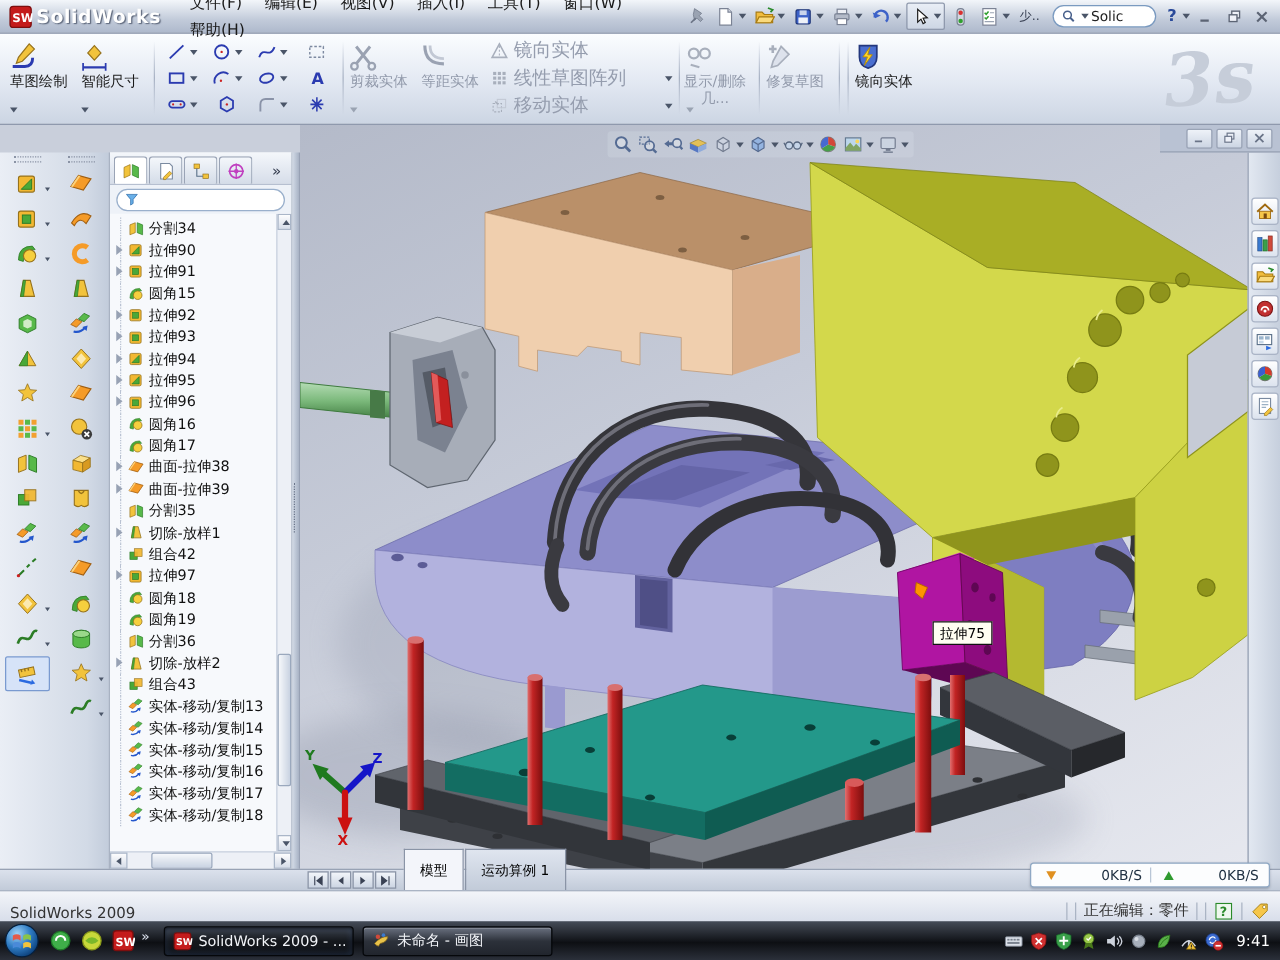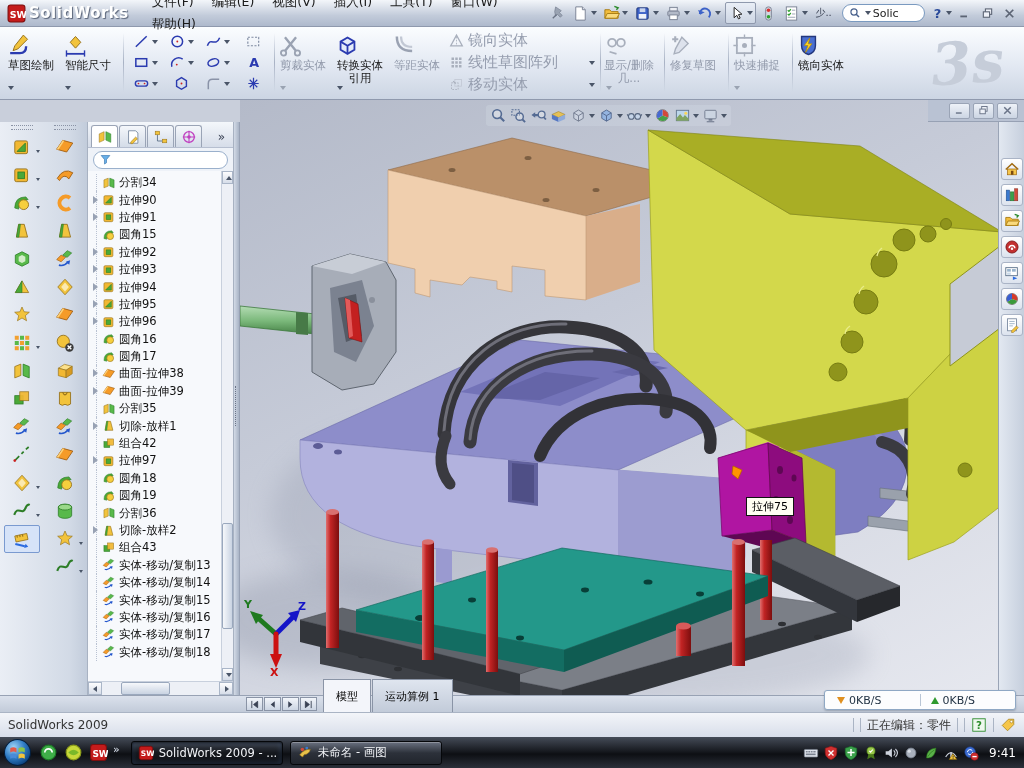--- a/index.html
+++ b/index.html
@@ -118,24 +118,24 @@
   .dnavbtn .gi{width:9px;height:9px}
   .dtab{height:16px;padding:16px 12px;border:1px solid #8a94a6;border-bottom:none;background:linear-gradient(#dfe5ef,#c2cbd9);display:flex;align-items:center;margin-right:1px;white-space:nowrap}
   .dtab.active{background:#f3f5fa}
 
   
   #netoverlay{position:absolute;right:8px;top:690px;width:192px;height:20px;background:#fcfdfe;border:1px solid #8fa8c4;border-radius:3px;display:flex;align-items:center;font-size:11px;color:#234;z-index:35;box-shadow:0 1px 2px rgba(20,30,50,.25);padding:0 8px}
   #netoverlay .arrow{width:0;height:0;margin:0 4px}
   #netoverlay .down{border-left:4px solid transparent;border-right:4px solid transparent;border-top:7px solid #e09020}
   #netoverlay .up{border-left:4px solid transparent;border-right:4px solid transparent;border-bottom:7px solid #2f9a2f}
   #netoverlay .nsep{width:1px;height:12px;background:#b9c6d6;margin:0 6px}
-  #netoverlay .nval{flex:1;}
+  #netoverlay .nval{flex:1;text-align:right}
 
   
-  #statusbar{position:absolute;left:0;top:712px;width:1024px;height:25px;background:linear-gradient(#f3f5f9,#d8deea);border-top:1px solid #aab4c4;display:flex;align-items:center;font-size:12px;color:#333;padding:0 8px;z-index:20}
+  #statusbar{position:absolute;left:0;top:712px;width:1024px;height:25px;background:linear-gradient(#f3f5f9,#d8deea);border-top:1px solid #aab4c4;display:flex;align-items:flex-end;font-size:12px;color:#333;padding:0 8px;z-index:20}
   #statusright{margin-left:auto;display:flex;align-items:center;gap:6px}
   .ssep{width:1px;height:14px;background:#aab4c4}
   #statusright .gi{width:16px;height:16px}
 
   
   #taskbar{position:absolute;left:0;top:737px;width:1024px;height:31px;background:linear-gradient(#454c58,#181b21 45%,#0d0f13 55%,#2b303a);display:flex;align-items:center;z-index:40}
   #startorb{width:29px;height:29px;margin:0 4px 0 3px;flex:none}
   .qlicon{width:19px;height:19px;margin:0 3px;flex:none}
   #qlchev{color:#dfe6f2;font-size:11px;margin:0 4px 6px 2px}
   .tbtn{width:152px;height:24px;margin-left:7px;border-radius:3px;border:1px solid #05070a;display:flex;align-items:center;color:#f2f4f8;font-size:11.5px;padding:0 6px;gap:5px;white-space:nowrap;overflow:hidden;background:linear-gradient(#6a7180,#2c313a 50%,#21252d);box-shadow:inset 0 1px 0 rgba(255,255,255,.25)}
@@ -413,30 +413,20 @@
         <span class="bicon gi">
           <svg viewBox="0 0 18 18">
             <path d="M5,3 l8,10 M13,3 l-8,10" stroke="#9aa2b2" stroke-width="1.7" fill="none"></path>
             <circle cx="4" cy="14.4" r="1.9" fill="none" stroke="#9aa2b2" stroke-width="1.3"></circle>
             <circle cx="14" cy="14.4" r="1.9" fill="none" stroke="#9aa2b2" stroke-width="1.3"></circle>
           </svg>
         </span>
         <span class="blabel">剪裁实体</span>
         <span class="dd"></span>
       </div>
-      <div class="bigbtn">
-        <span class="bicon gi">
-          <svg viewBox="0 0 18 18">
-            <path d="M4,6.2 L9,3.2 L14,6.2 L14,12 L9,15 L4,12 Z" fill="#e4ecfa" stroke="#2b3bb0" stroke-width="1.3"></path>
-            <path d="M4,6.2 L9,9.2 L14,6.2 M9,9.2 V15" fill="none" stroke="#2b3bb0" stroke-width="1.3"></path>
-          </svg>
-        </span>
-        <span class="blabel">转换实体引用</span>
-        <span class="dd"></span>
-      </div>
       <div class="bigbtn disabled">
         <span class="bicon gi">
           <svg viewBox="0 0 18 18">
             <path d="M3.5,2.5 q0,10.5 11,10.5" fill="none" stroke="#9aa2b2" stroke-width="1.8"></path>
             <path d="M6.5,2.5 q0,7.5 8,7.5" fill="none" stroke="#c2c8d4" stroke-width="1.6"></path>
           </svg>
         </span>
         <span class="blabel">等距实体</span>
       </div>
     </div>
@@ -499,31 +489,20 @@
       <div class="bigbtn disabled">
         <span class="bicon gi">
           <svg viewBox="0 0 18 18">
             <path d="M10,3 l4.5,4.5 -6.5,6.5 -3.6,1 1,-3.6 z" fill="#dde2ec" stroke="#a8afbc"></path>
             <path d="M3,4.5 h4.4 M5.2,2.3 v4.4" stroke="#a8afbc" stroke-width="1.5"></path>
           </svg>
         </span>
         <span class="blabel">修复草图</span>
       </div>
       <div class="rsep"></div>
-      <div class="bigbtn disabled">
-        <span class="bicon gi">
-          <svg viewBox="0 0 18 18">
-            <rect x="3.5" y="3.5" width="11" height="11" fill="none" stroke="#a8afbc" stroke-width="1.3"></rect>
-            <circle cx="9" cy="9" r="1.8" fill="#a8afbc"></circle>
-            <path d="M9,1 v3 M9,14 v3 M1,9 h3 M14,9 h3" stroke="#a8afbc"></path>
-          </svg>
-        </span>
-        <span class="blabel">快速捕捉</span>
-        <span class="dd"></span>
-      </div>
       <div class="rsep"></div>
       <div class="bigbtn">
         <span class="bicon gi">
           <svg viewBox="0 0 18 18">
             <path d="M4,2.5 h10 v6.5 q0,5 -5,6.5 q-5,-1.5 -5,-6.5 z" fill="#4a6fd0" stroke="#23377d"></path>
             <path d="M10,3.5 l-4,5.5 h2.6 l-1.8,5 4.6,-6.2 h-2.6 z" fill="#ffd428" stroke="#b88c00" stroke-width=".5"></path>
           </svg>
         </span>
         <span class="blabel">镜向实体</span>
       </div>

